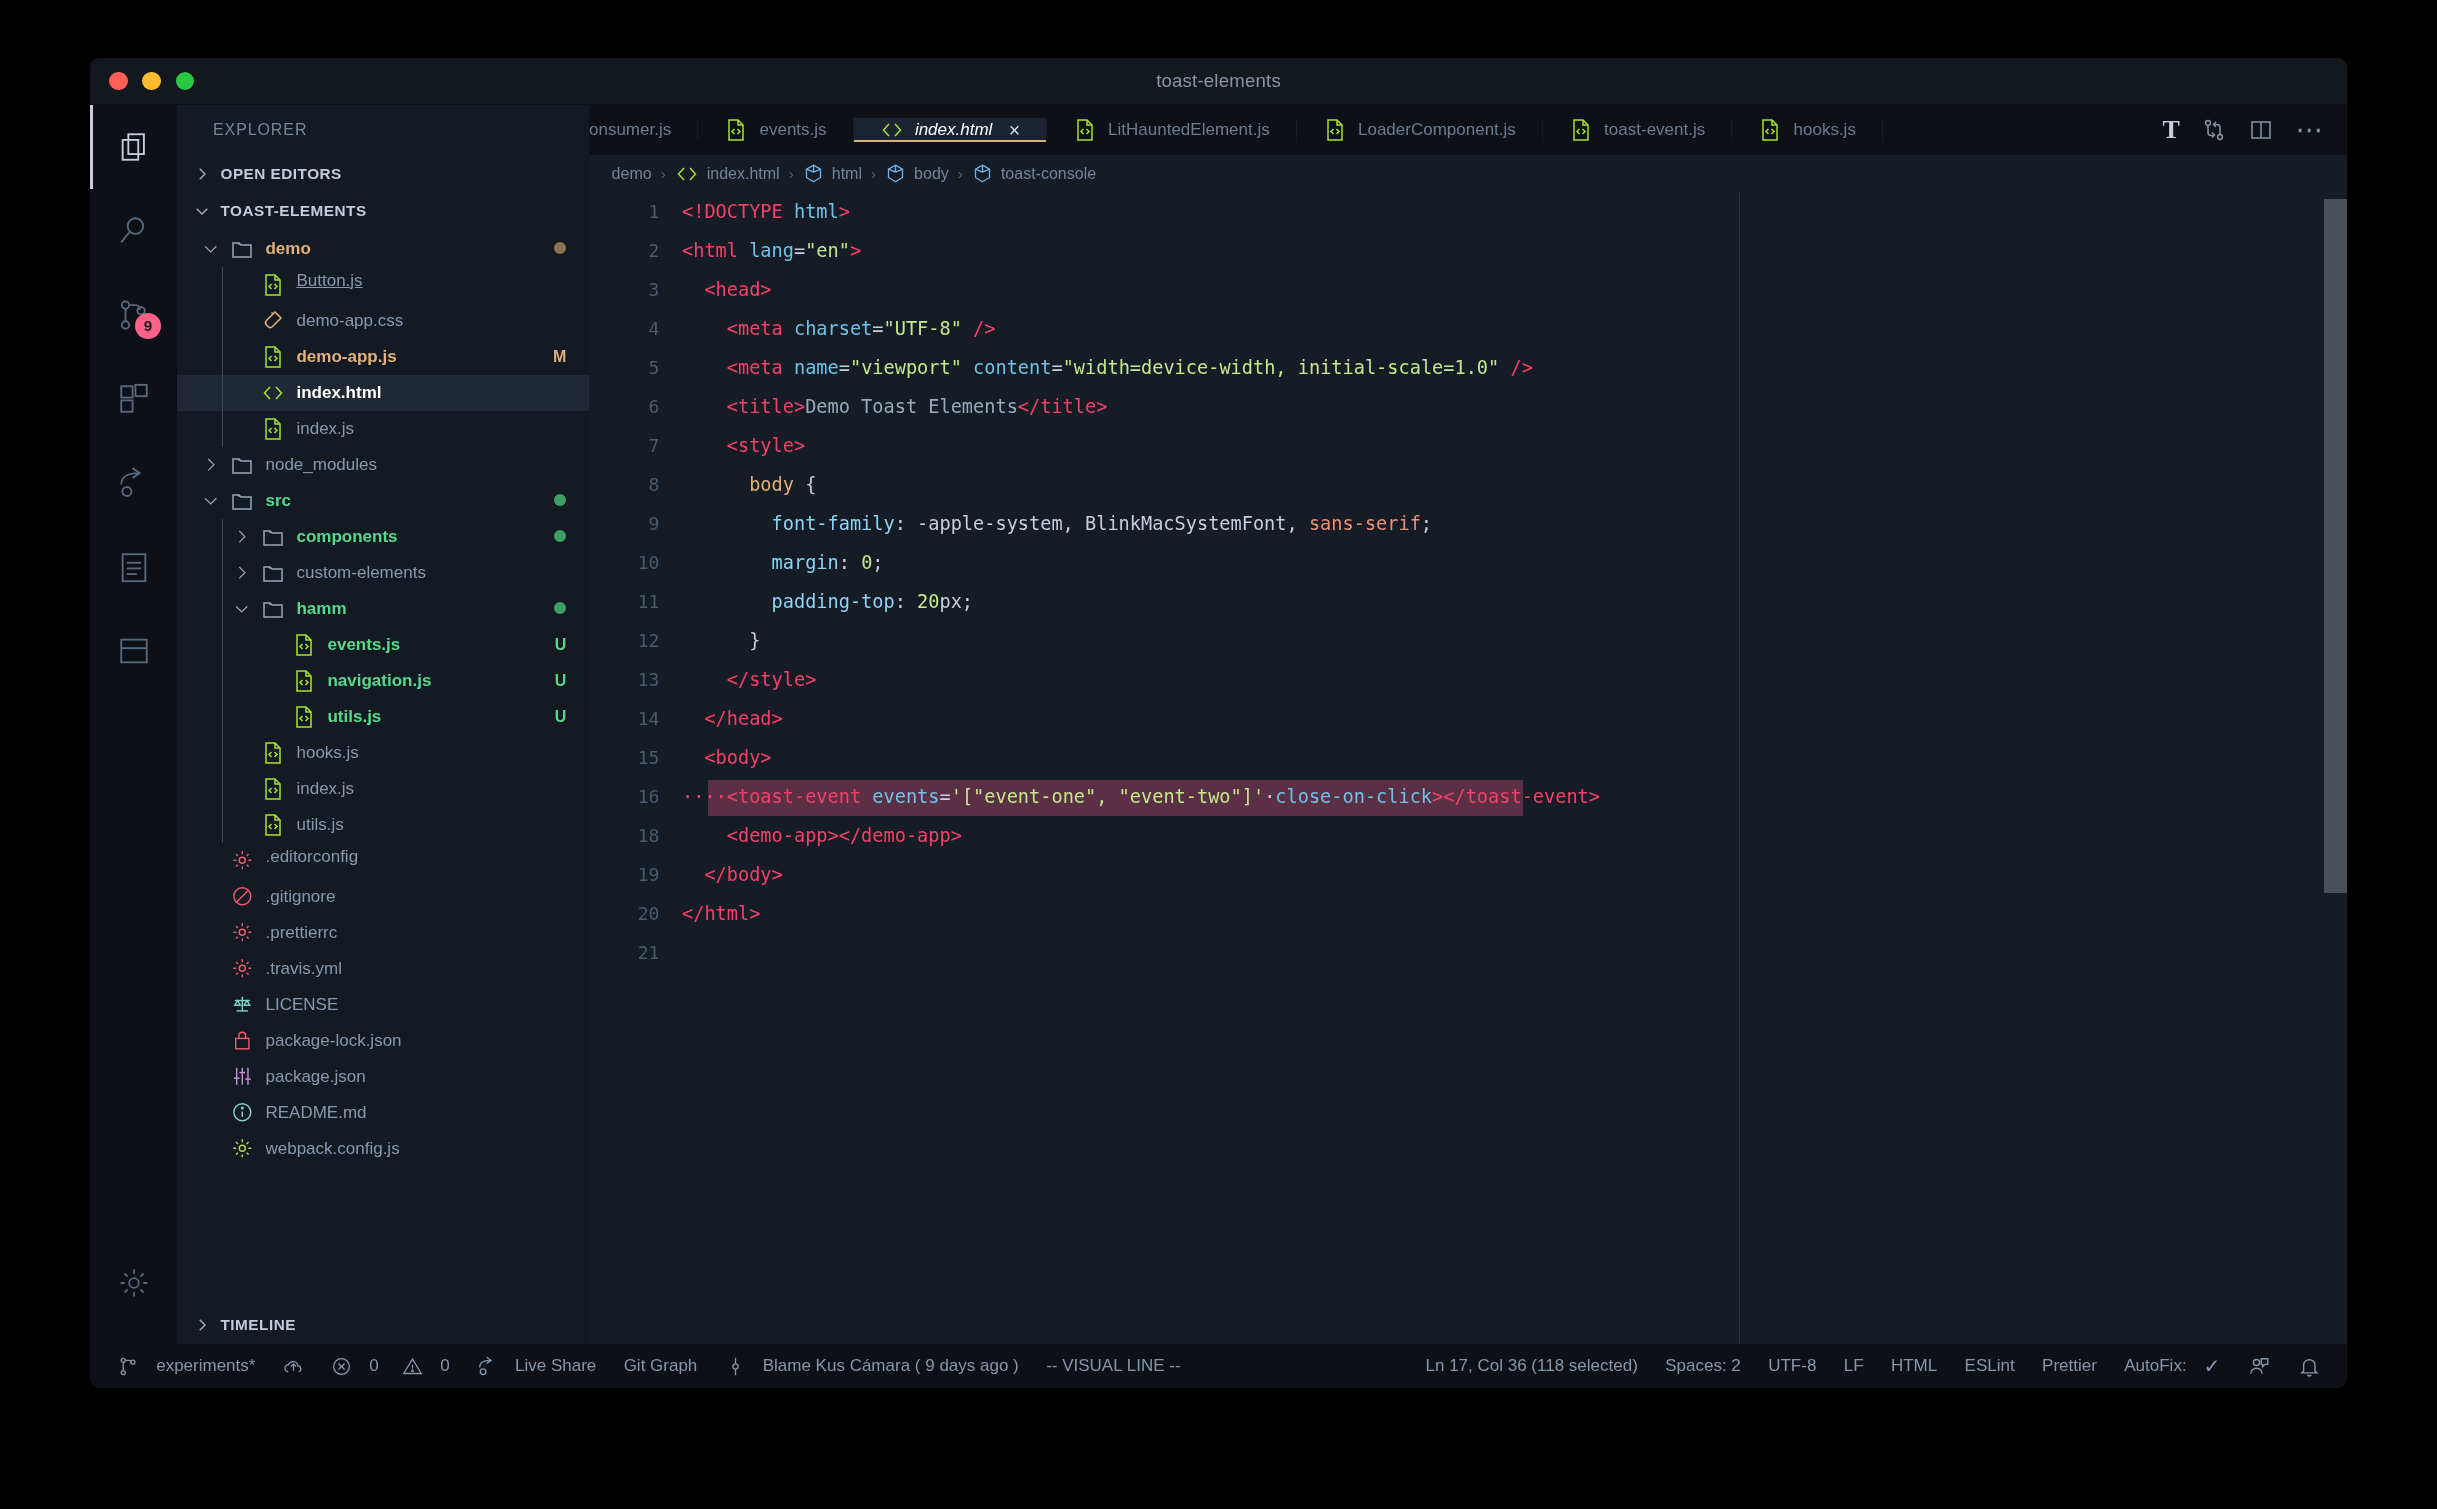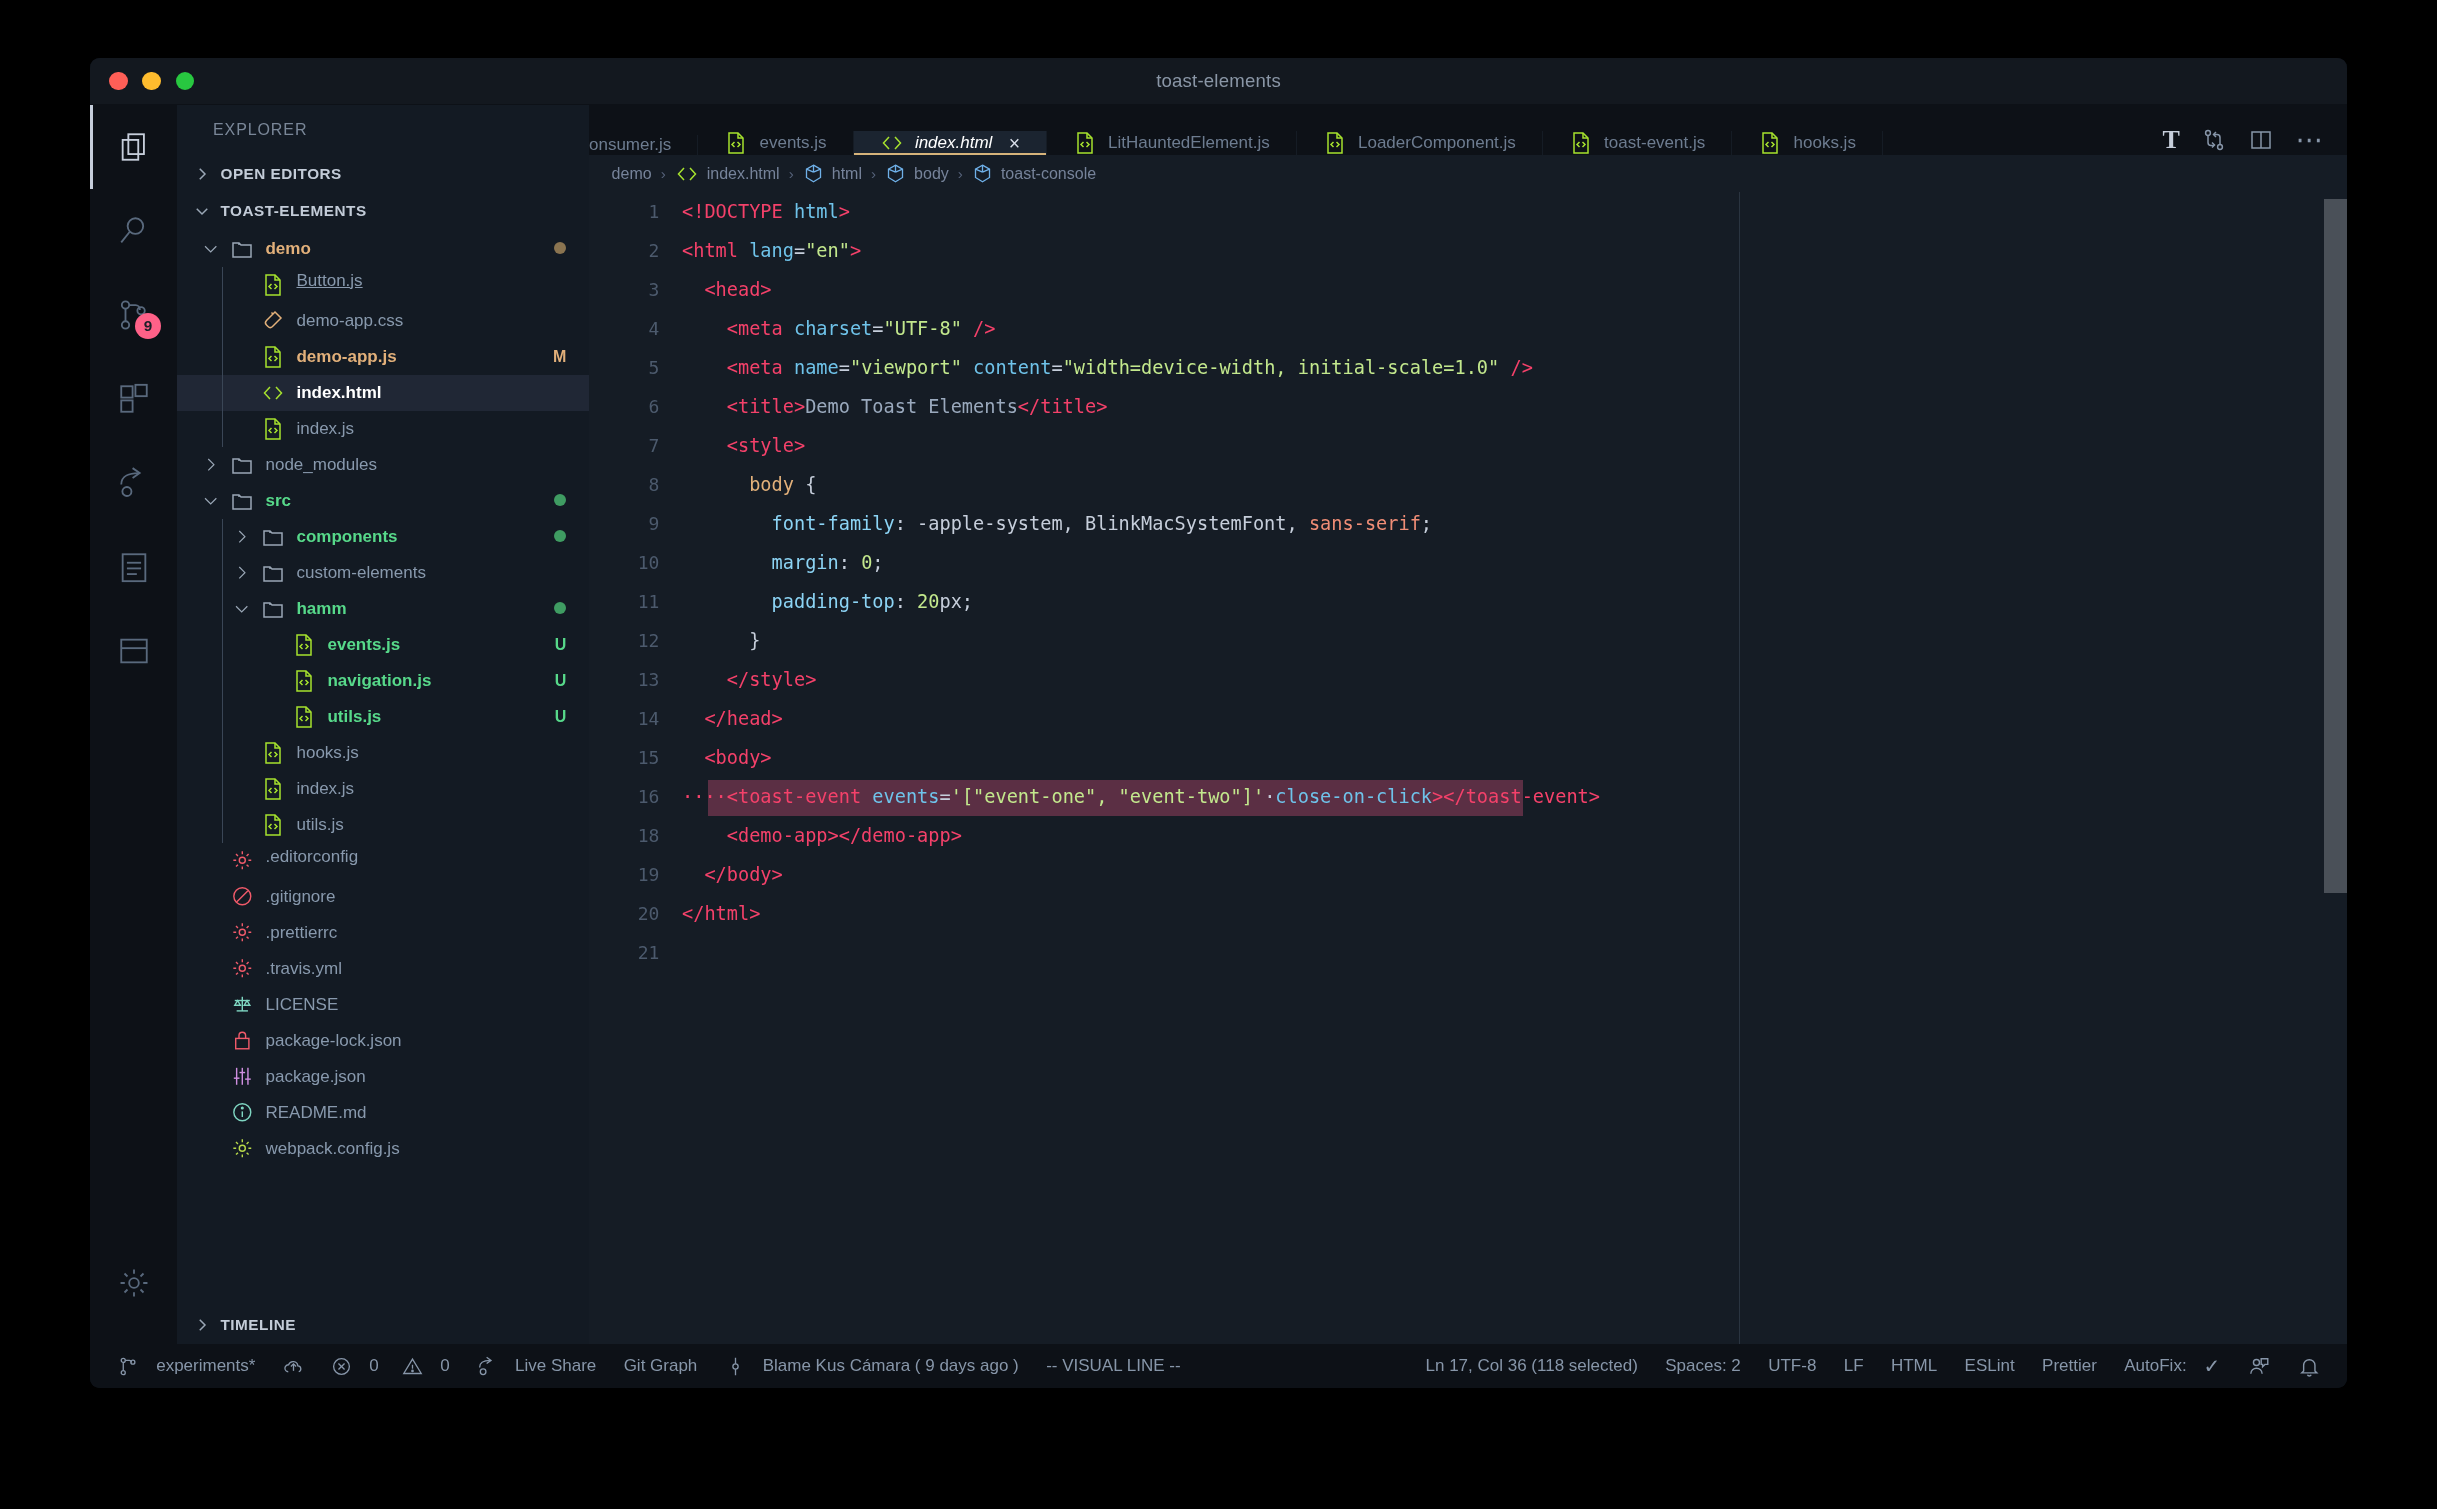--- a/index.html
+++ b/index.html
@@ -133,21 +133,21 @@
   }
 
   
   #editorarea {
     flex: 1; display: flex; flex-direction: column; min-width: 0;
     background: #151c25;
   }
   #tabs {
     height: 50px; flex: 0 0 50px;
     background: #0d1117;
-    display: flex; align-items: flex-end;
+    display: flex; align-items: center;
     overflow: hidden;
   }
   .tab {
     display: flex; align-items: center; gap: 11.3px;
     padding: 0 26px;
     color: #6d7c90; font-size: 17px;
     border-right: 0.8px solid #151c25;
     position: relative; white-space: nowrap;
     flex: 0 0 auto;
   }

